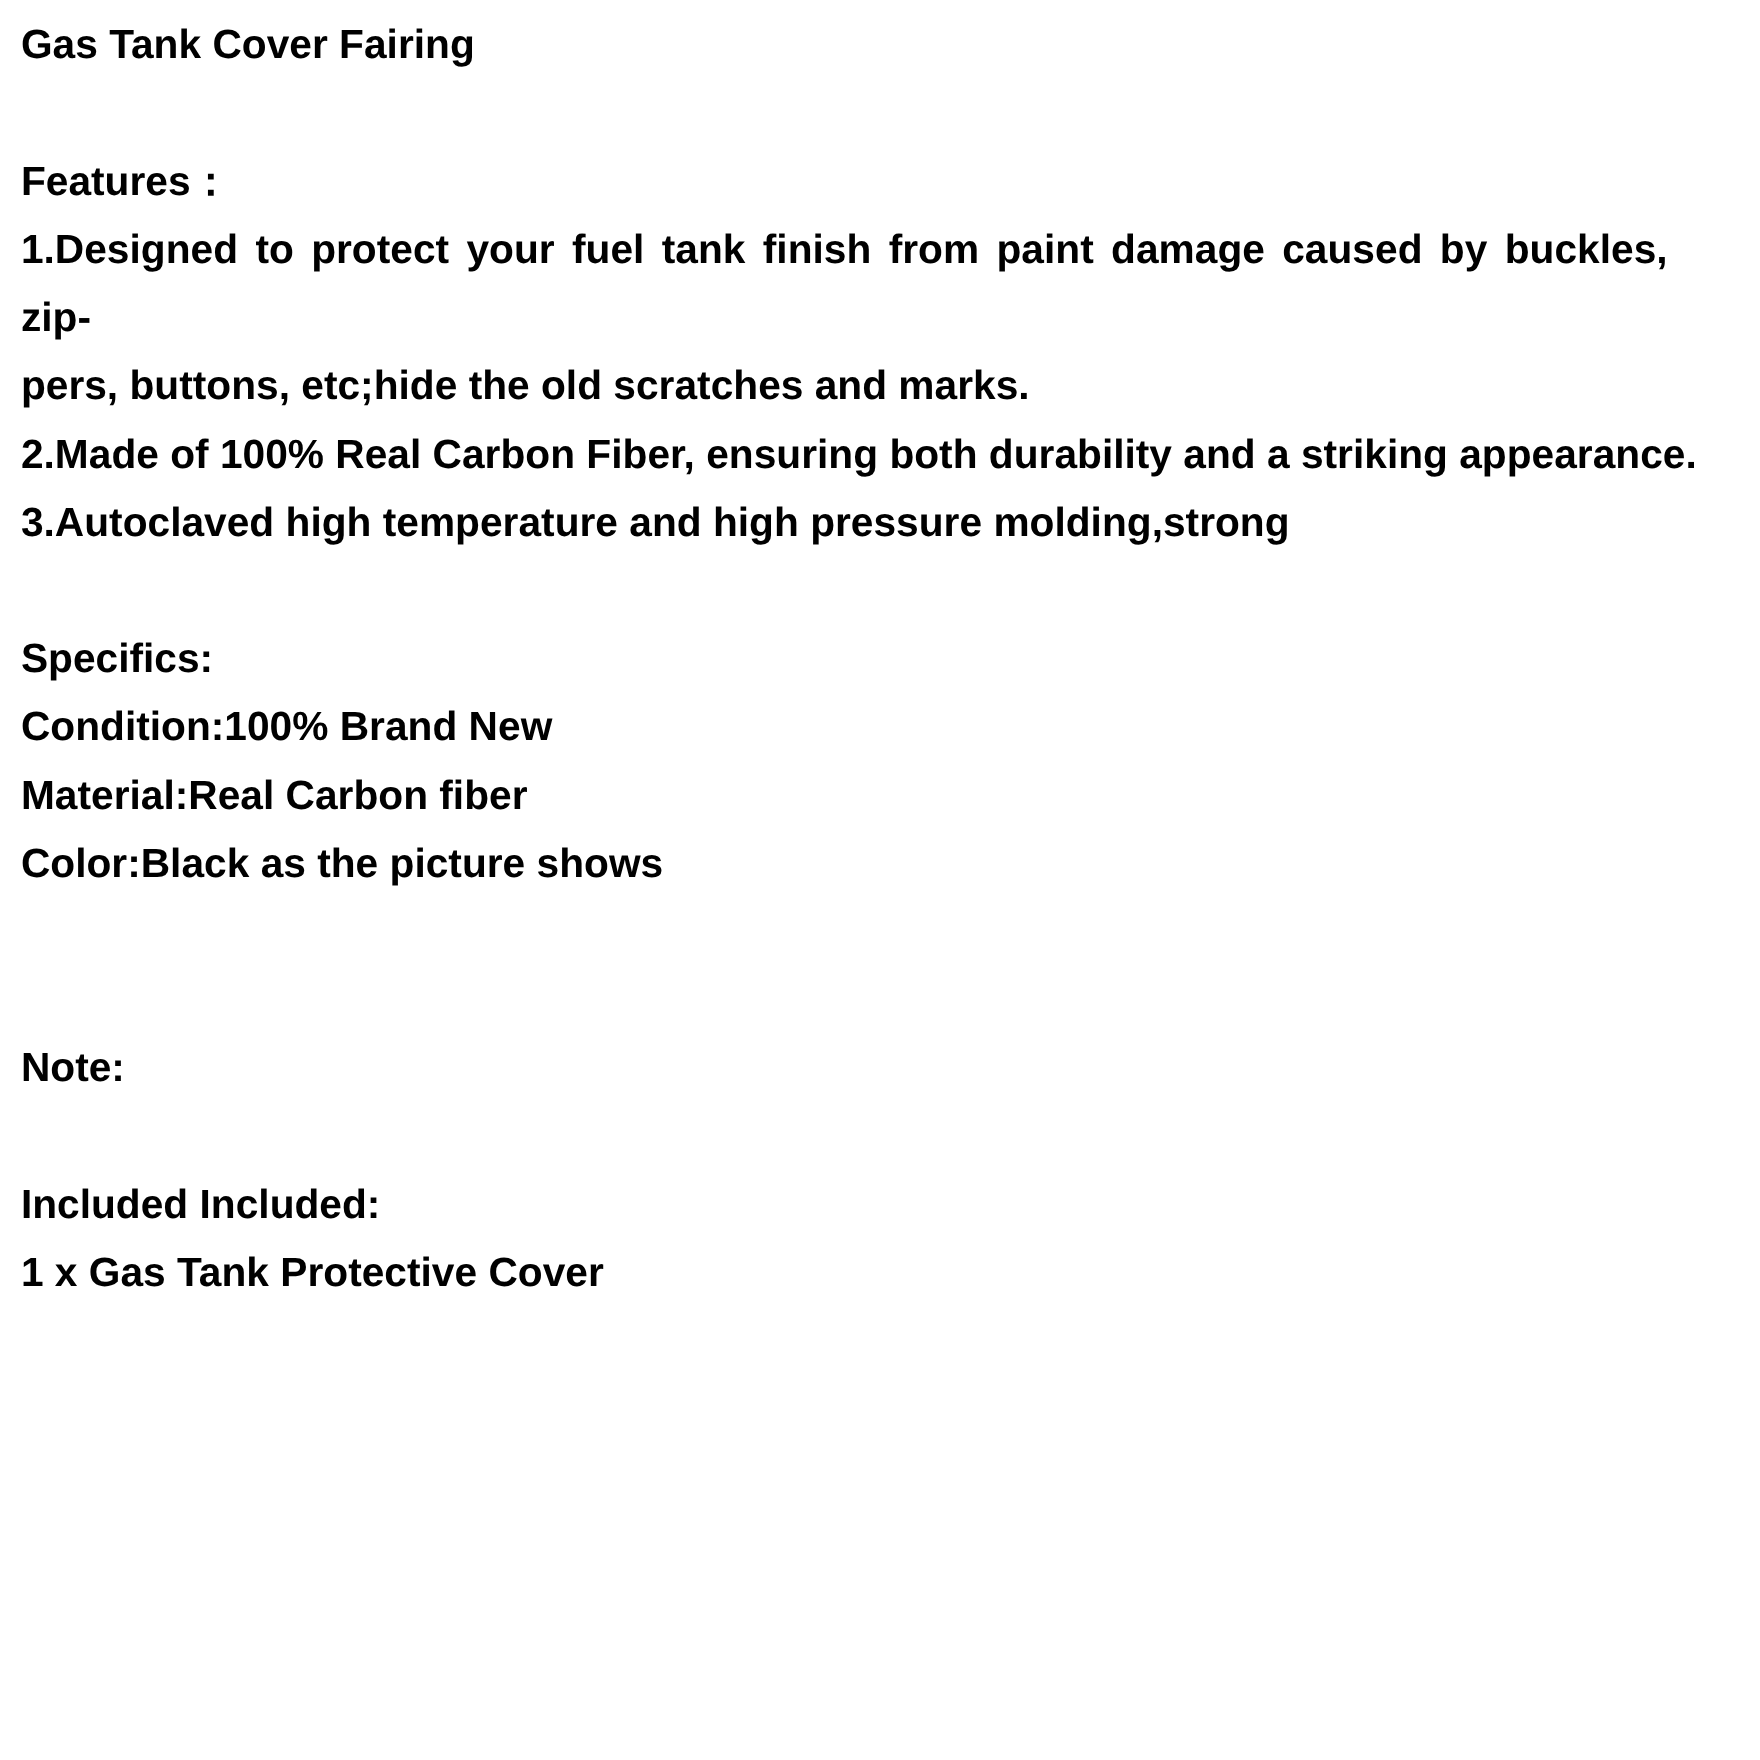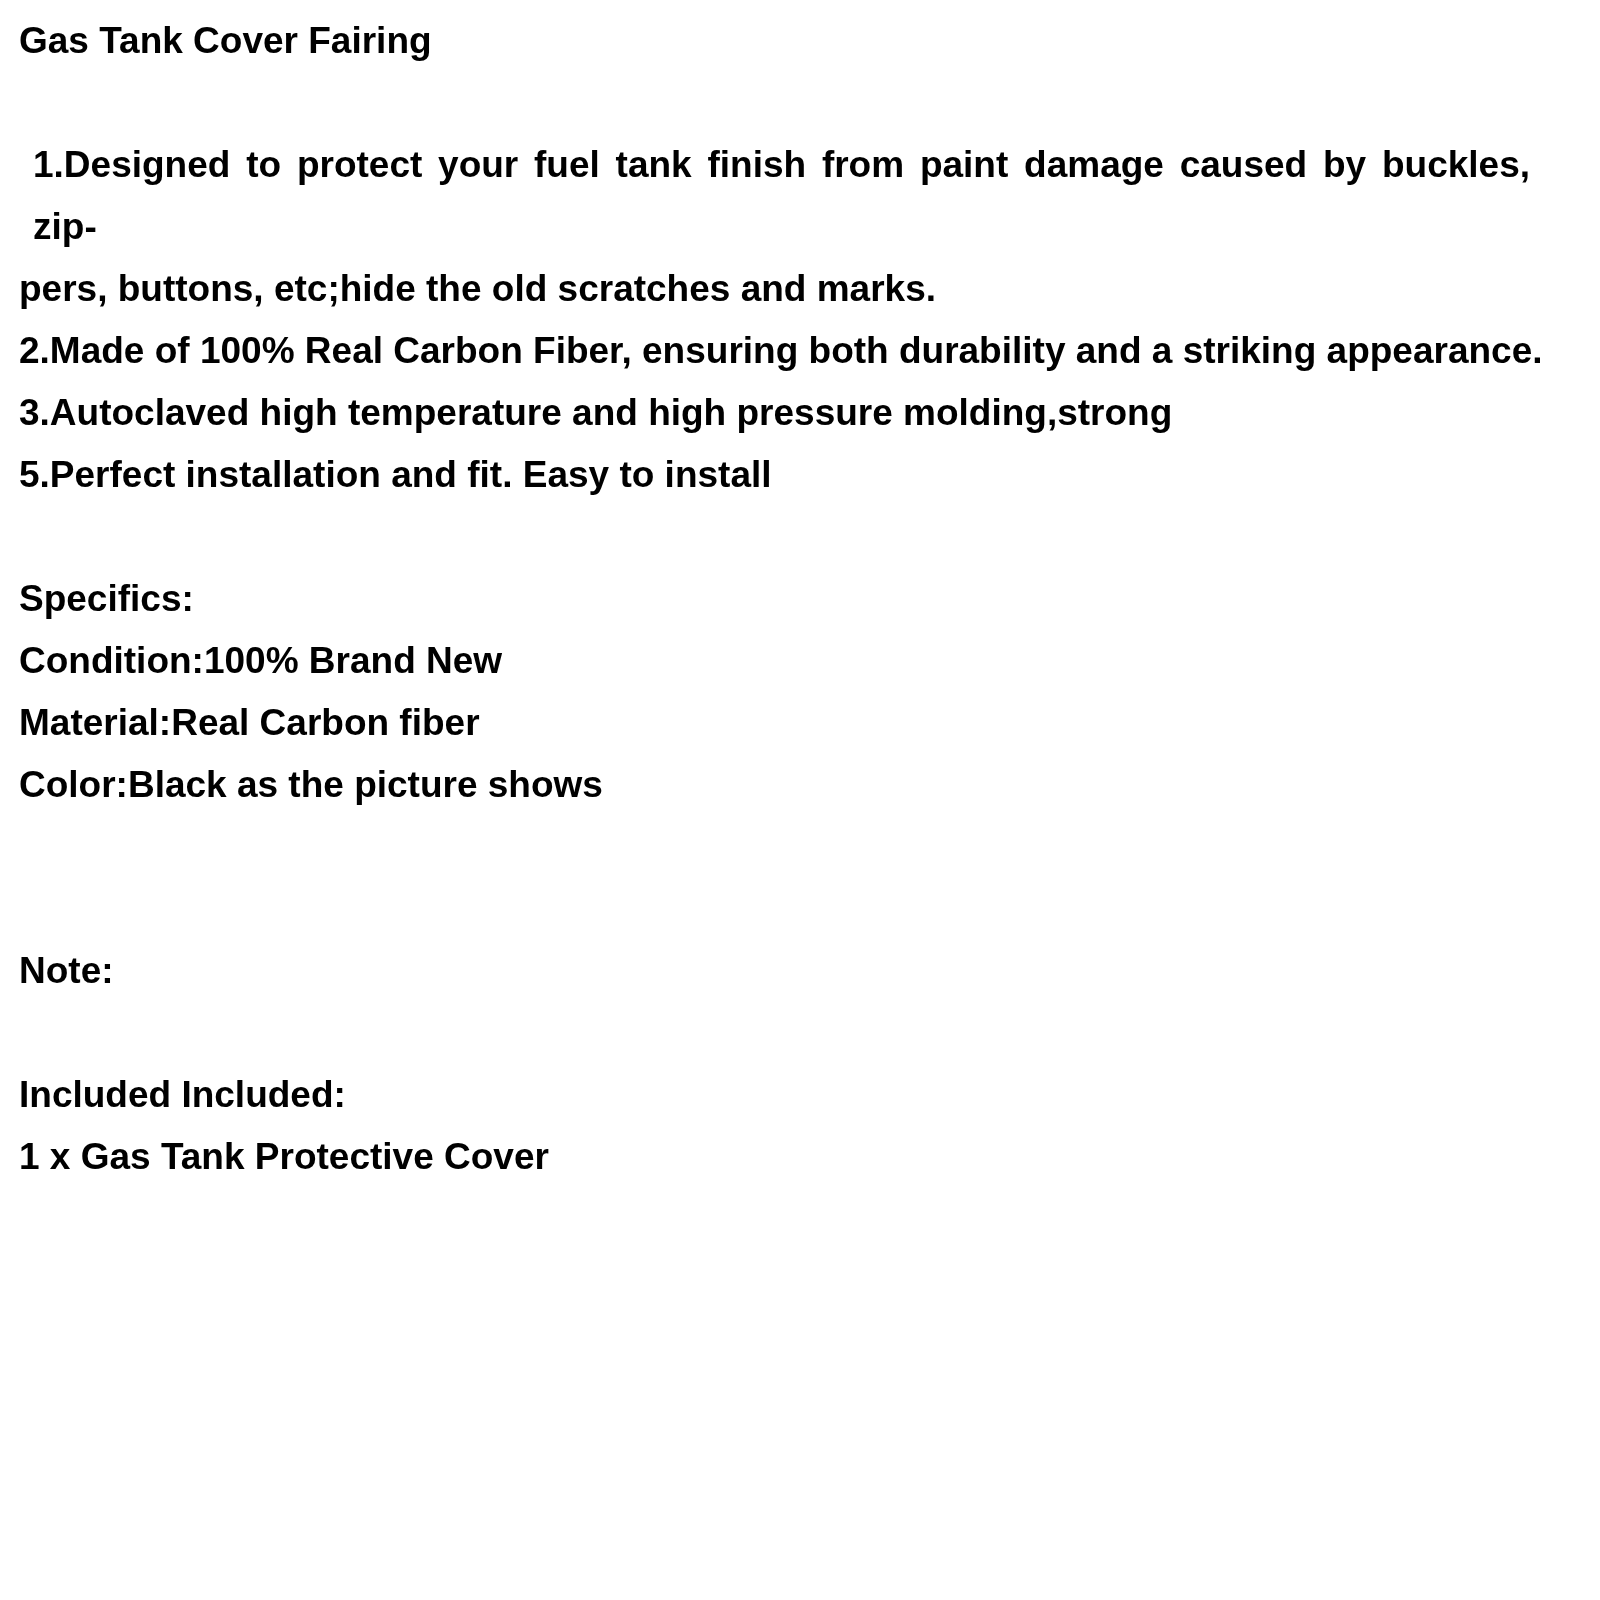--- a/index.html
+++ b/index.html
@@ -23,40 +23,39 @@
     line-height: 62px;
     min-height: 62px;
     white-space: nowrap;
     text-align: left;
   }
   .line.justified {
     white-space: normal;
     width: 1497px;
     text-align: justify;
     text-align-last: justify;
-    margin-left: 14px;
   }
   .spacer {
     height: 62px;
   }
 </style>
 </head>
 <body>
 
 <div class="doc">
 
   <div class="line">Gas Tank Cover Fairing</div>
 
   <div class="spacer"></div>
 
+  <div class="line">Features：</div>
   <div class="line justified">1.Designed to protect your fuel tank finish from paint damage caused by buckles, zip-</div>
   <div class="line">pers, buttons, etc;hide the old scratches and marks.</div>
   <div class="line">2.Made of 100% Real Carbon Fiber, ensuring both durability and a striking appearance.</div>
   <div class="line">3.Autoclaved high temperature and high pressure molding,strong</div>
-  <div class="line">5.Perfect installation and fit. Easy to install</div>
 
   <div class="spacer"></div>
 
   <div class="line">Specifics:</div>
   <div class="line">Condition:100% Brand New</div>
   <div class="line">Material:Real Carbon fiber</div>
   <div class="line">Color:Black as the picture shows</div>
 
   <div class="spacer"></div>
 

